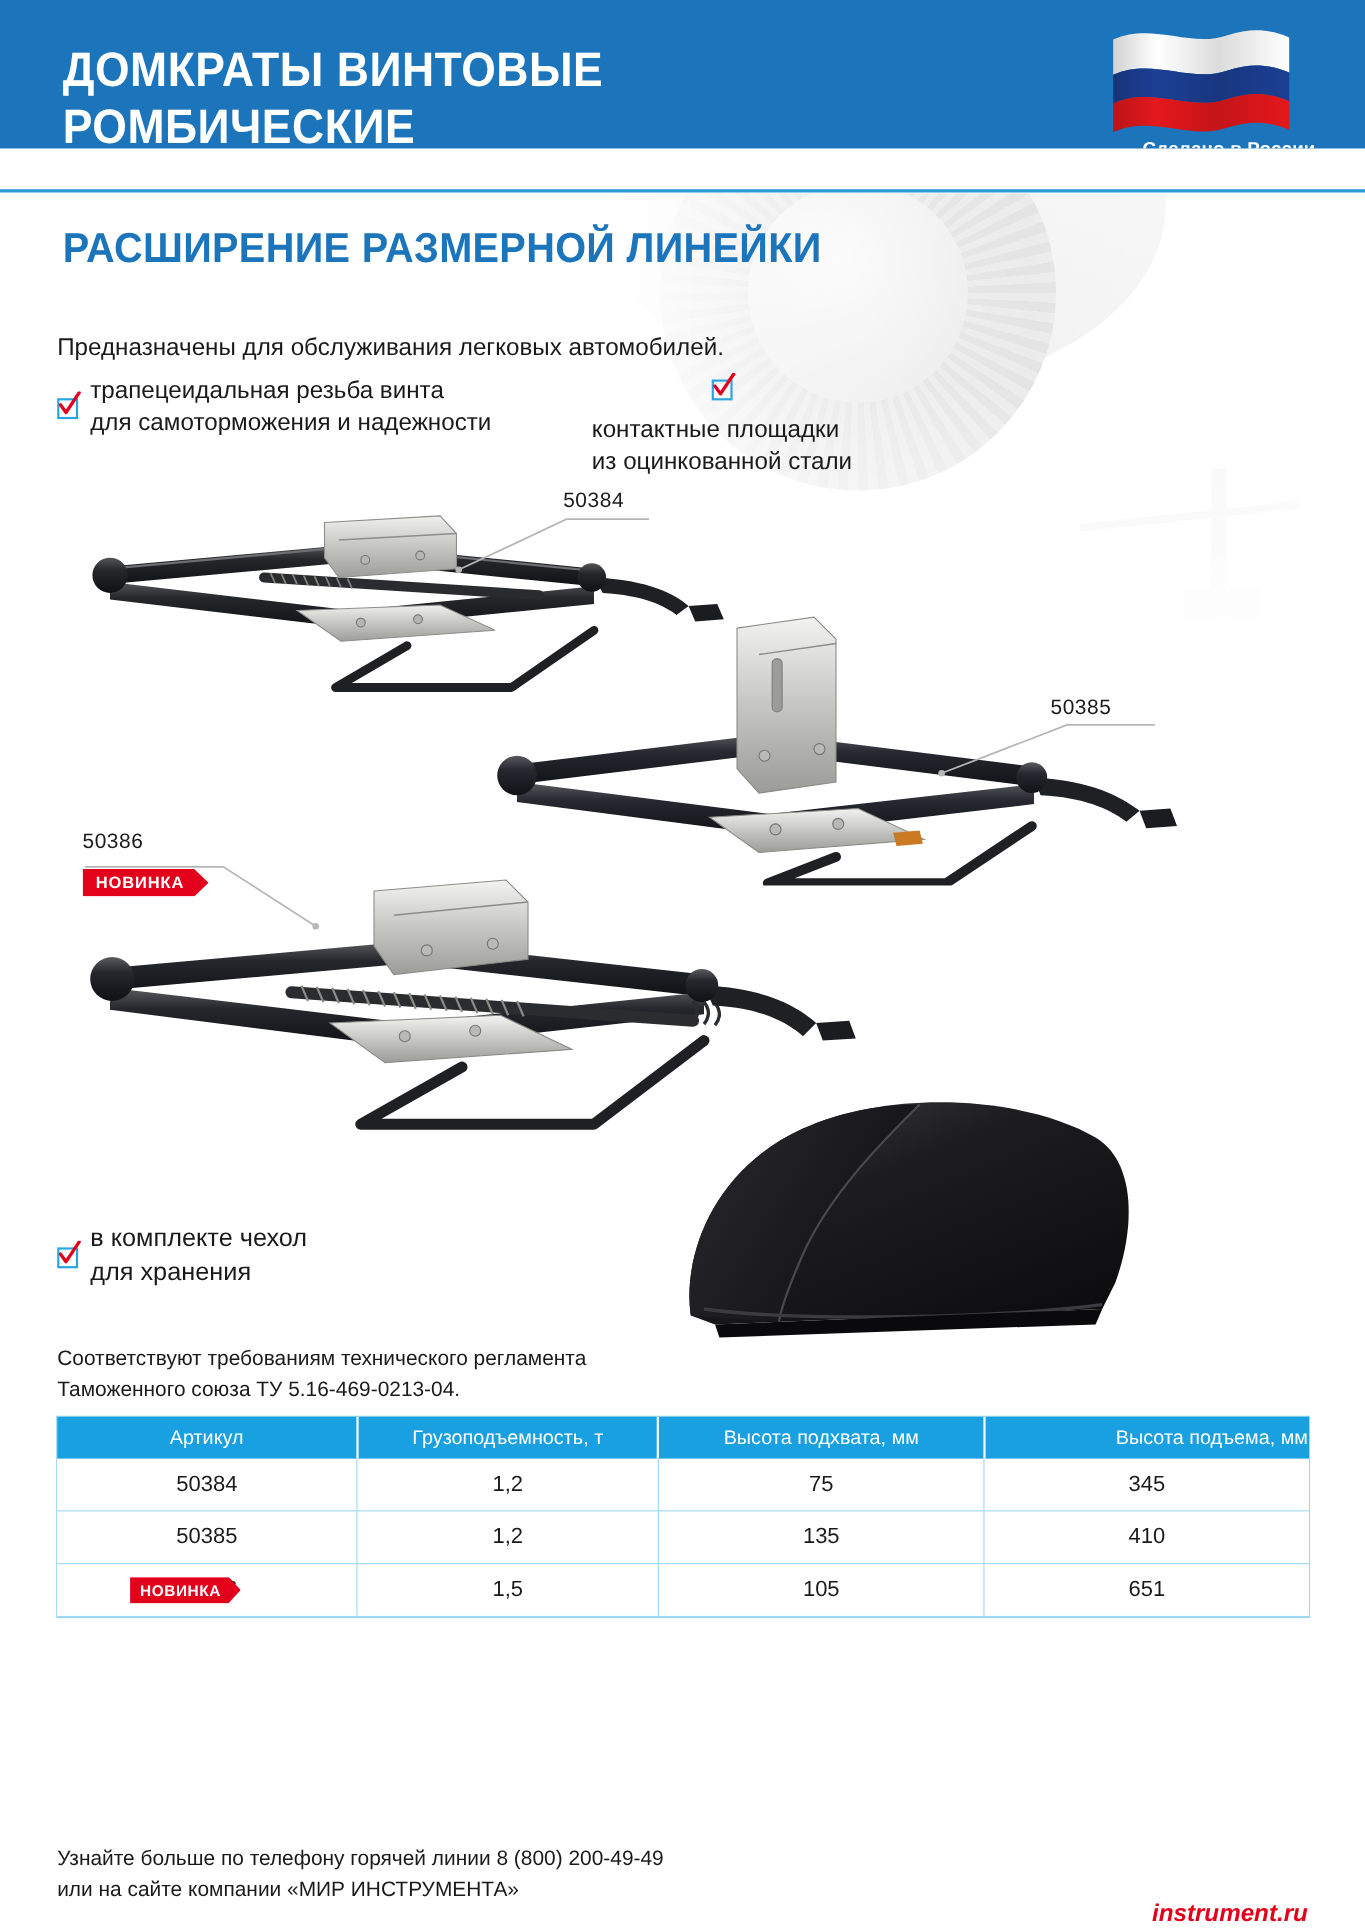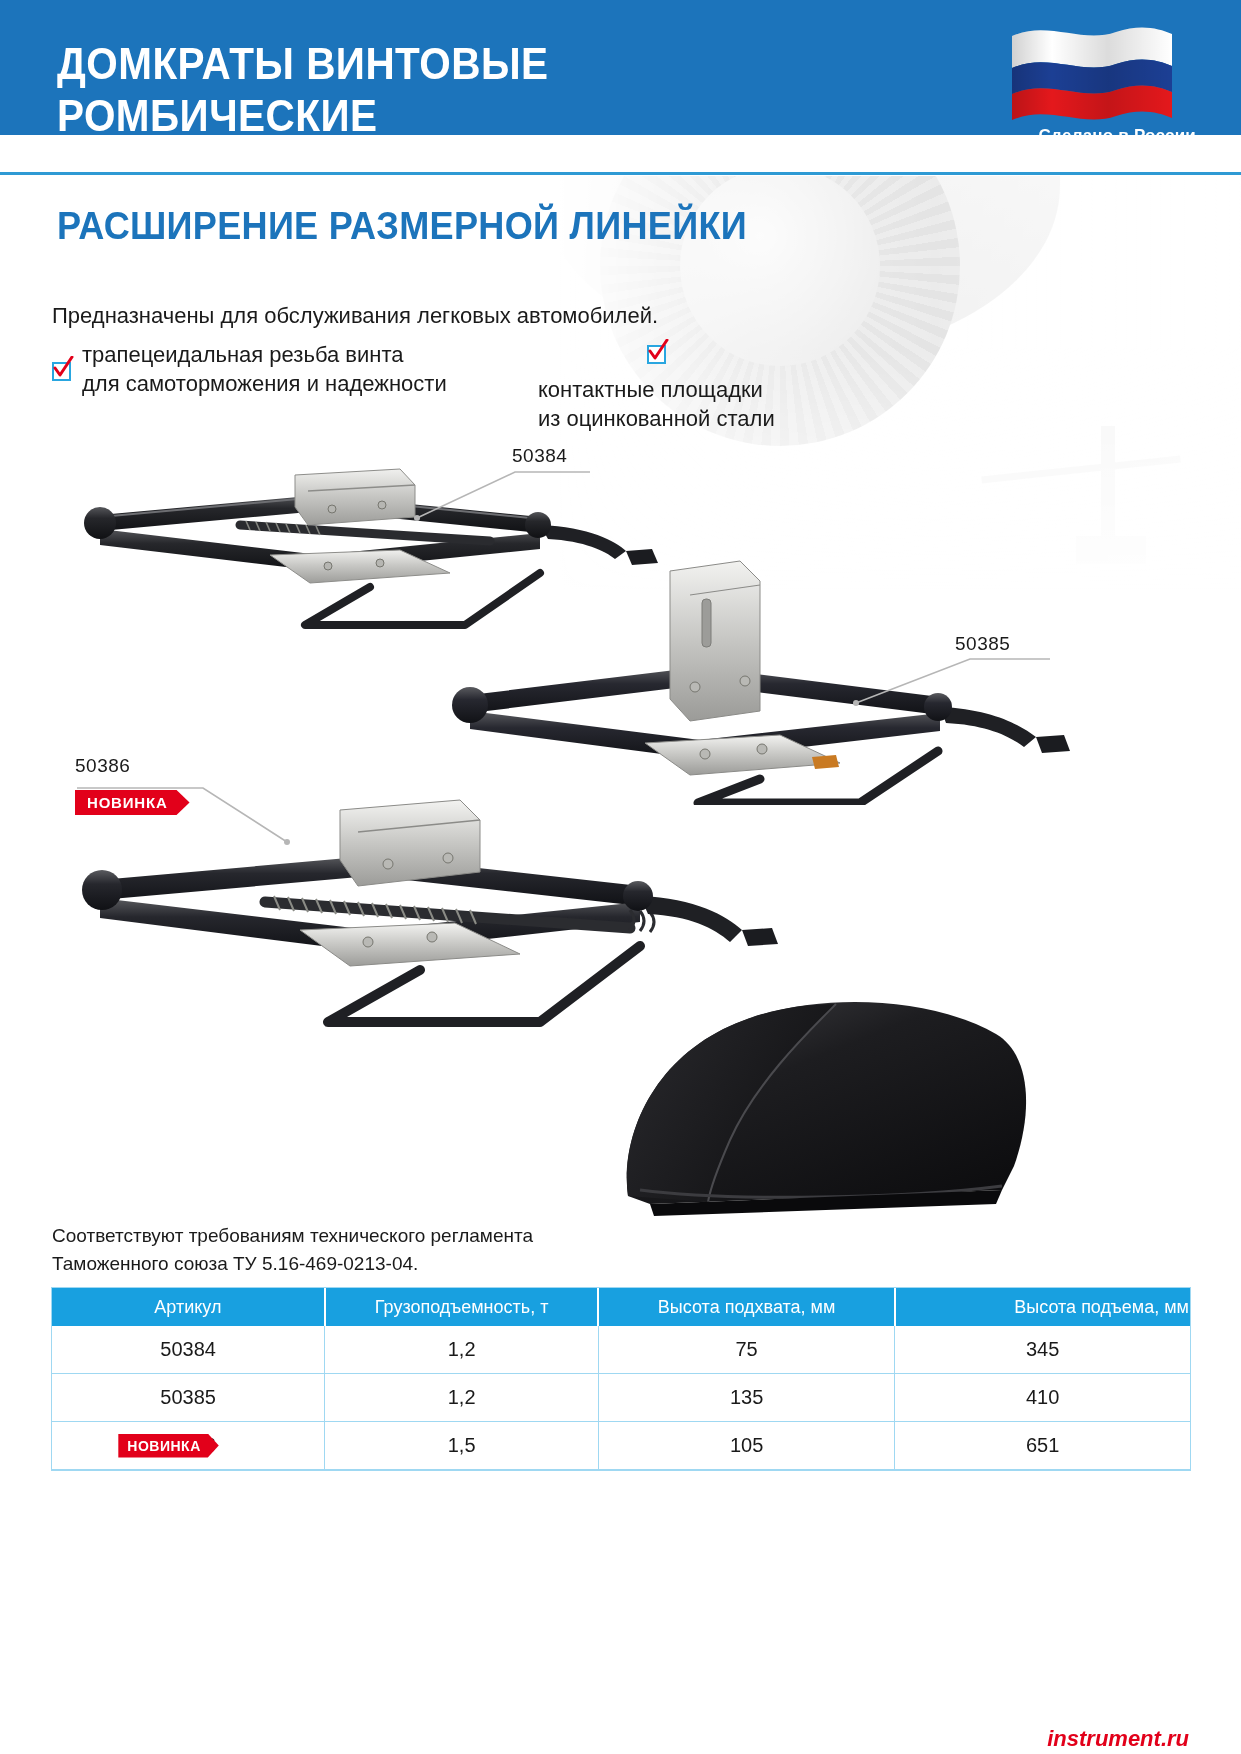--- a/index.html
+++ b/index.html
@@ -388,20 +388,30 @@
     <span class="check-icon">
       <span class="box"></span>
       <svg viewBox="0 0 24 24">
           <path d="M4 12 L9 19 L21 1" fill="none" stroke="#e2001a" stroke-width="3" stroke-linecap="round" stroke-linejoin="round"></path>
         </svg>
     </span>
     <span class="feature-text">контактные площадки
 из оцинкованной стали</span>
   </div>
 
+  <div class="feature feature-3">
+    <span class="check-icon">
+      <span class="box"></span>
+      <svg viewBox="0 0 24 24">
+          <path d="M4 12 L9 19 L21 1" fill="none" stroke="#e2001a" stroke-width="3" stroke-linecap="round" stroke-linejoin="round"></path>
+        </svg>
+    </span>
+    <span class="feature-text">в комплекте чехол
+для хранения</span>
+  </div>
 
   <div class="jack" style="left:70px; top:455px; width:610px; height:180px;">
     <svg viewBox="0 0 610 180" width="610" height="180">
       <defs>
         <linearGradient id="steelA" x1="0" y1="0" x2="0" y2="1">
           <stop offset="0%" stop-color="#f0f0ee"></stop>
             <stop offset="45%" stop-color="#c9c9c6"></stop>
             <stop offset="100%" stop-color="#9d9d9a"></stop>
         </linearGradient>
         <linearGradient id="blkA" x1="0" y1="0" x2="0" y2="1">
@@ -620,15 +630,17 @@
             <span>50386</span>
           </span>
         </td>
         <td>1,5</td>
         <td>105</td>
         <td>651</td>
       </tr>
     </tbody>
   </table>
 
+  <div class="footer-text">Узнайте больше по телефону горячей линии 8 (800) 200-49-49
+или на сайте компании «МИР ИНСТРУМЕНТА»</div>
   <div class="footer-site">instrument.ru</div>
 
 </div>
 
 </body></html>

